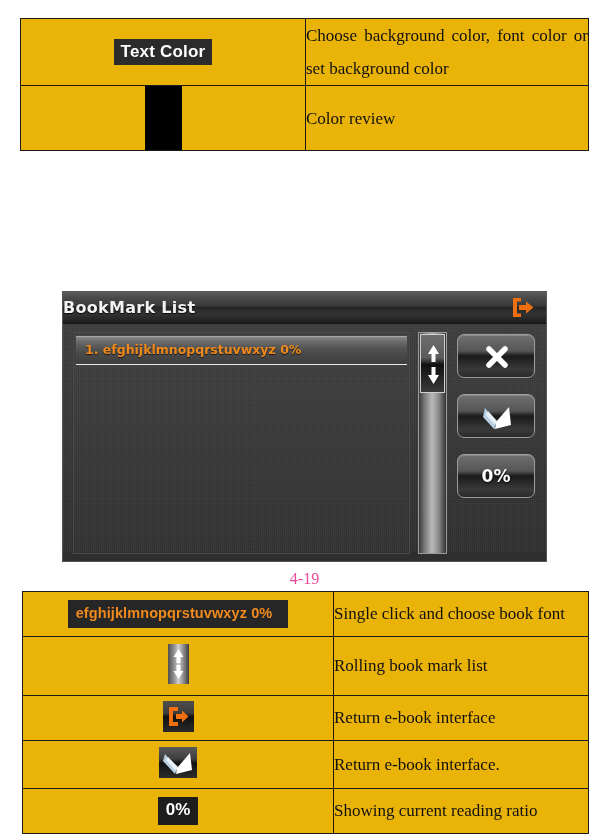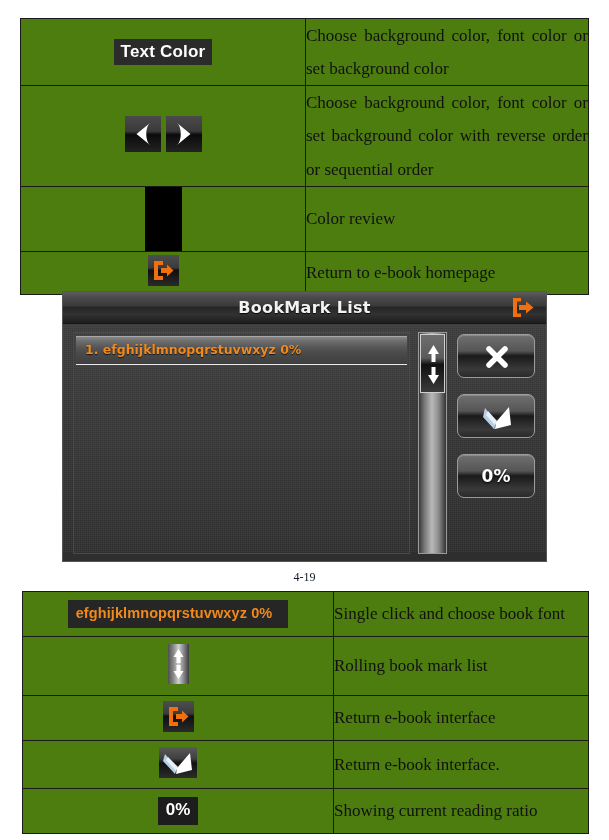--- a/index.html
+++ b/index.html
@@ -12,21 +12,21 @@
     height: 840px;
     position: relative;
     font-family: "Liberation Serif", serif;
     overflow: hidden;
   }
 
   
   .doc-table {
     border-collapse: collapse;
     table-layout: fixed;
-    background: #4d7c0f;
+    background: #eab308;
   }
   .doc-table td {
     border: 1px solid #1a1a1a;
     padding: 0;
     vertical-align: middle;
   }
   .cell-icon {
     text-align: center;
     position: relative;
   }
@@ -167,21 +167,20 @@
         #3a3a3a 44%,
         #262626 50%,
         #323232 72%,
         #1d1d1d 100%);
     border-bottom: 1px solid #151515;
   }
   .dev-title {
     position: absolute;
     left: 0; right: 0; top: 0;
     line-height: 31px;
-    text-align: center;
     color: #f2f2f2;
     font-family: "DejaVu Sans", sans-serif;
     font-weight: bold;
     font-size: 16px;
     letter-spacing: 0.3px;
     text-shadow: 0 1px 1px rgba(0,0,0,0.85);
   }
   .dev-title-exit {
     position: absolute;
     right: 10px;
@@ -282,76 +281,48 @@
     text-shadow: 0 1px 2px rgba(0,0,0,0.9);
   }
 
   #figure-caption {
     position: absolute;
     left: 0;
     right: 0;
     top: 570px;
     text-align: center;
     font-family: "Liberation Serif", serif;
-    font-size: 12px;
-    color: #0f172a;
+    font-size: 16px;
+    color: #ec4899;
   }
 </style>
 </head>
 <body>
 
 <table id="table-top" class="doc-table">
   <colgroup>
       <col style="width:285px">
       <col style="width:283px">
     </colgroup>
   <tbody>
     <tr>
       <td class="cell-icon" style="height:62px">
         <span class="icon-textcolor">Text Color</span>
       </td>
       <td class="cell-desc">Choose background color, font color or set  background color</td>
     </tr>
 
-    <tr>
-      <td class="cell-icon" style="height:84px">
-        <span class="arrow-pair">
-          <span class="arrow-btn">
-            <svg width="36" height="36" viewBox="0 0 36 36" aria-hidden="true">
-              <path d="M25 7 L11.5 18 L25 29 C20 25.5 20 10.5 25 7 Z" fill="#ffffff"></path>
-            </svg>
-          </span>
-          <span class="arrow-btn">
-            <svg width="36" height="36" viewBox="0 0 36 36" aria-hidden="true">
-              <path d="M11 7 L24.5 18 L11 29 C16 25.5 16 10.5 11 7 Z" fill="#ffffff"></path>
-            </svg>
-          </span>
-        </span>
-      </td>
-      <td class="cell-desc">Choose background color, font color or set background color with reverse order or sequential order</td>
-    </tr>
 
     <tr>
       <td class="cell-icon" style="height:64px; padding:0">
         <span class="color-swatch"></span>
       </td>
       <td class="cell-desc single">Color review</td>
     </tr>
 
-    <tr>
-      <td class="cell-icon" style="height:42px">
-        <span class="icon-exit">
-          <svg width="31" height="31" viewBox="0 0 31 31" aria-hidden="true">
-            <path d="M6 6 H15 V10 H10 V21 H15 V25 H6 Z" fill="#f0700f"></path>
-            <path d="M13 13 H19 V9.5 L25.5 15.5 L19 21.5 V18 H13 Z" fill="#f0700f"></path>
-          </svg>
-        </span>
-      </td>
-      <td class="cell-desc single">Return to e-book homepage</td>
-    </tr>
   </tbody>
 </table>
 
 <div id="device">
 
   <div class="dev-titlebar">
     <div class="dev-title">BookMark List</div>
     <div class="dev-title-exit">
       <svg width="24" height="23" viewBox="0 0 24 23" aria-hidden="true">
         <path d="M1 2 H9 V5.5 H5 V17.5 H9 V21 H1 Z" fill="#f0700f"></path>

